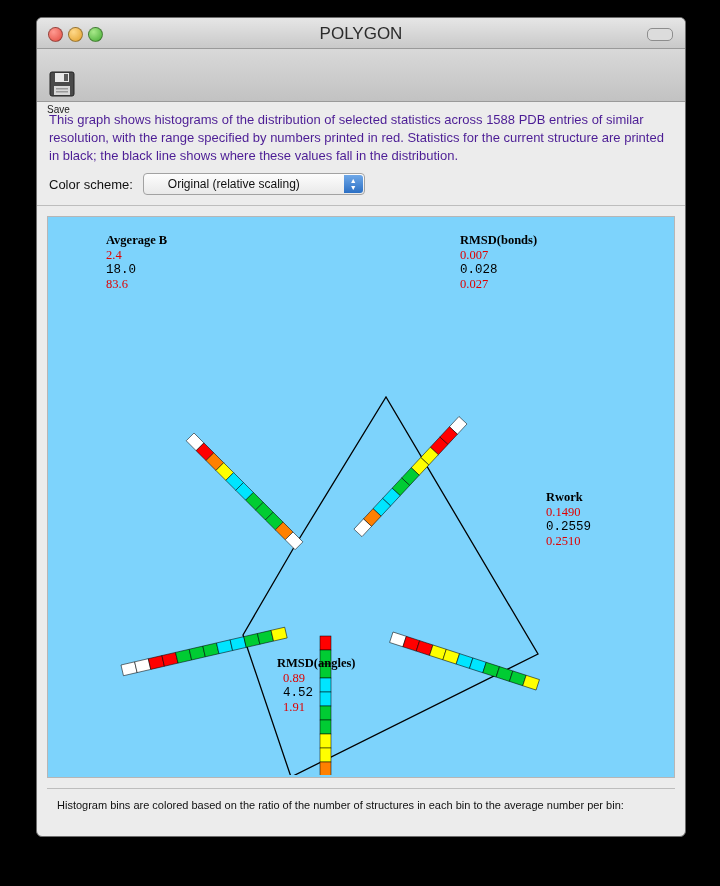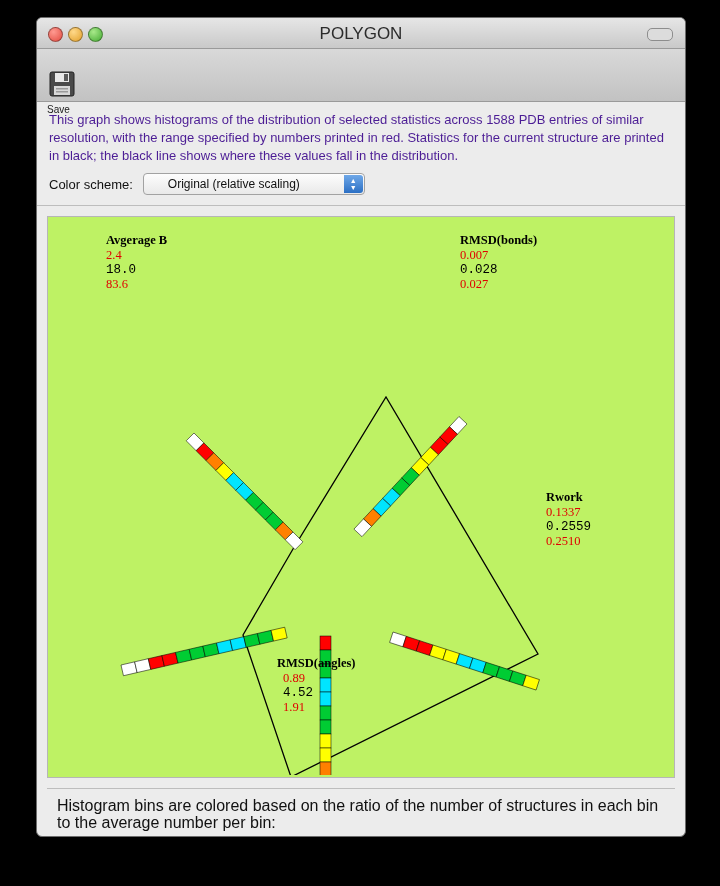--- a/index.html
+++ b/index.html
@@ -131,21 +131,21 @@
     justify-content: center;
     color: #fff;
     font-size: 7px;
     line-height: 7px;
   }
   
   #graph-panel {
     position: relative;
     margin: 10px 10px 0 10px;
     height: 560px;
-    background: #bef264;
+    background: #7dd3fc;
     border: 1px solid #b6b6b6;
     overflow: hidden;
   }
   .label-block { position: absolute; }
   .lbl-title {
     font-size: 12.5px;
     font-weight: bold;
     color: #000;
     font-family: "Liberation Serif", serif;
   }
@@ -161,21 +161,21 @@
   }
   
   #legend {
     margin: 10px 10px 10px 10px;
     background: #ececec;
     border-top: 1px solid #bdbdbd;
     padding: 8px 6px 6px 6px;
     position: relative;
   }
   #legend-text {
-    font-size: 16px;
+    font-size: 11px;
     color: #111;
     line-height: 17px;
     padding: 0 4px 24px 4px;
   }
 </style>
 </head>
 <body>
 
 <div id="window">
 
@@ -316,21 +316,21 @@
     <div class="label-block" style="left:412px; top:16px;">
       <div class="lbl-title">RMSD(bonds)</div>
       <div class="lbl-red">0.007</div>
       <div class="lbl-black">0.028</div>
       <div class="lbl-red">0.027</div>
     </div>
 
 
     <div class="label-block" style="left:498px; top:273px;">
       <div class="lbl-title">Rwork</div>
-      <div class="lbl-red">0.1337</div>
+      <div class="lbl-red">0.1490</div>
       <div class="lbl-black">0.2559</div>
       <div class="lbl-red">0.2510</div>
     </div>
 
     <div class="label-block" style="left:229px; top:439px; text-align:left;">
       <div class="lbl-title">RMSD(angles)</div>
       <div class="lbl-red" style="margin-left:6px;">0.89</div>
       <div class="lbl-black" style="margin-left:6px;">4.52</div>
       <div class="lbl-red" style="margin-left:6px;">1.91</div>
     </div>

